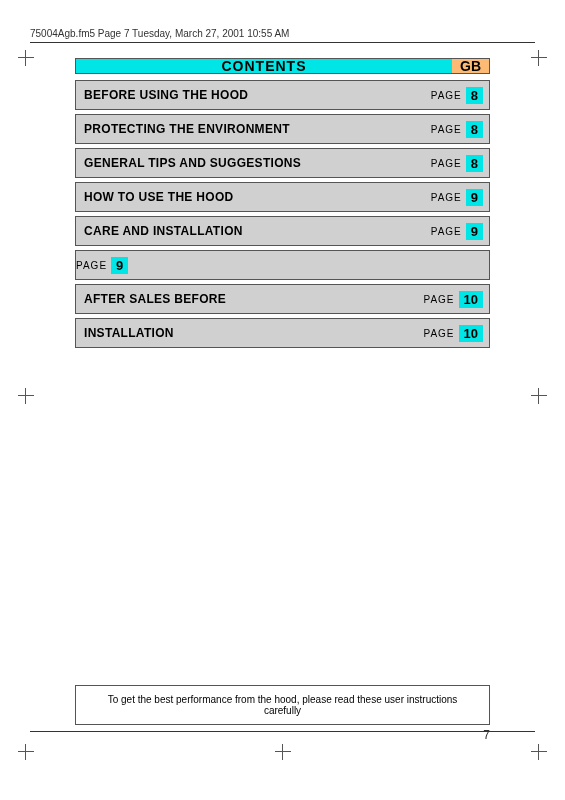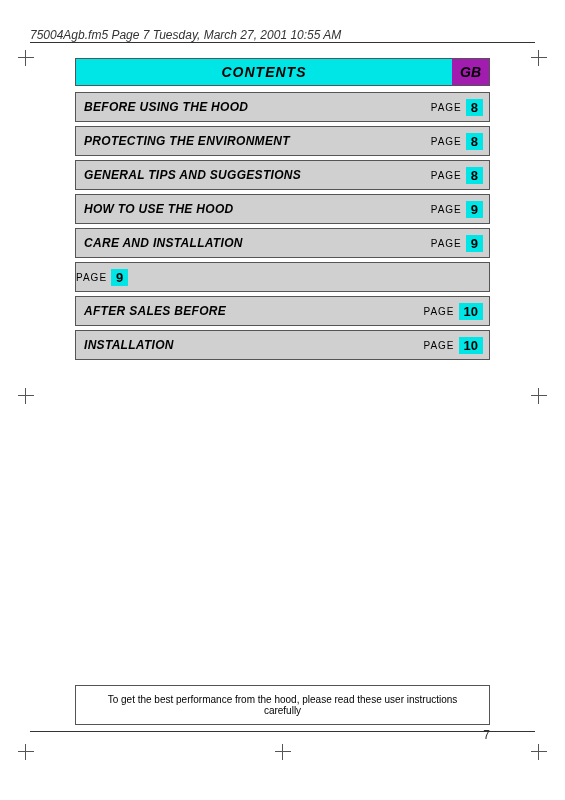--- a/index.html
+++ b/index.html
@@ -22,23 +22,22 @@
 
     
     .header-bar {
       position: absolute;
       top: 28px;
       left: 30px;
       right: 30px;
       display: flex;
       align-items: flex-start;
       justify-content: space-between;
-      font-size: 12px;
+      font-size: 10px;
       color: #333;
-      font-style: italic;
     }
 
     .header-line {
       position: absolute;
       top: 42px;
       left: 30px;
       right: 30px;
       height: 1px;
       background: #333;
     }
@@ -83,40 +82,39 @@
       position: absolute;
       top: 58px;
       left: 75px;
       right: 75px;
     }
 
     
     .contents-title-row {
       display: flex;
       width: 100%;
-      height: 28px;
+      height: 16px;
       margin-bottom: 6px;
-      font-style: italic;
     }
 
     .contents-title-main {
       background: #00e5e5;
       flex: 1;
       display: flex;
       align-items: center;
       justify-content: center;
       font-size: 14px;
       font-weight: bold;
       color: #000;
       letter-spacing: 1px;
       border: 1.5px solid #555;
     }
 
     .contents-title-gb {
-      background: #a21caf;
+      background: #fdba74;
       width: 38px;
       display: flex;
       align-items: center;
       justify-content: center;
       font-size: 14px;
       font-weight: bold;
       color: #000;
       border: 1.5px solid #555;
       border-left: none;
       margin-left: -1px;
@@ -133,21 +131,20 @@
       align-items: center;
     }
 
     .toc-row-label {
       flex: 1;
       font-size: 12px;
       font-weight: bold;
       color: #000;
       padding-left: 8px;
       letter-spacing: 0.3px;
-      font-style: italic;
     }
 
     .toc-row-page {
       display: flex;
       align-items: center;
       padding-right: 6px;
       font-size: 11px;
       color: #000;
       white-space: nowrap;
     }

